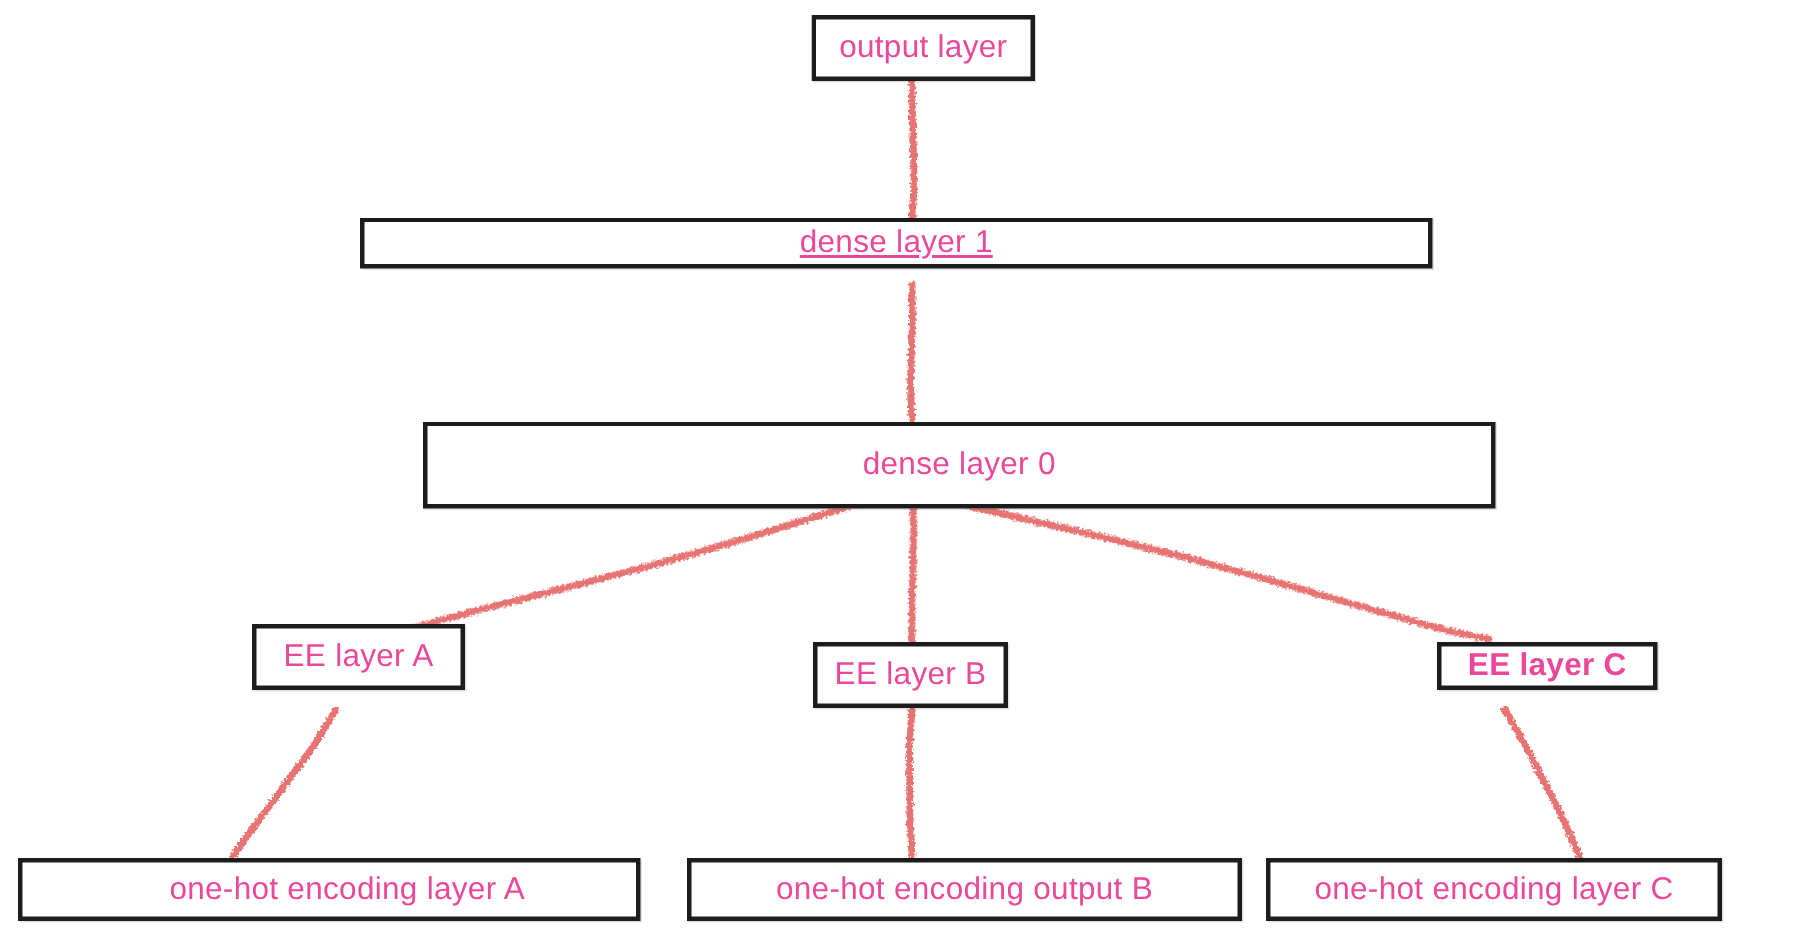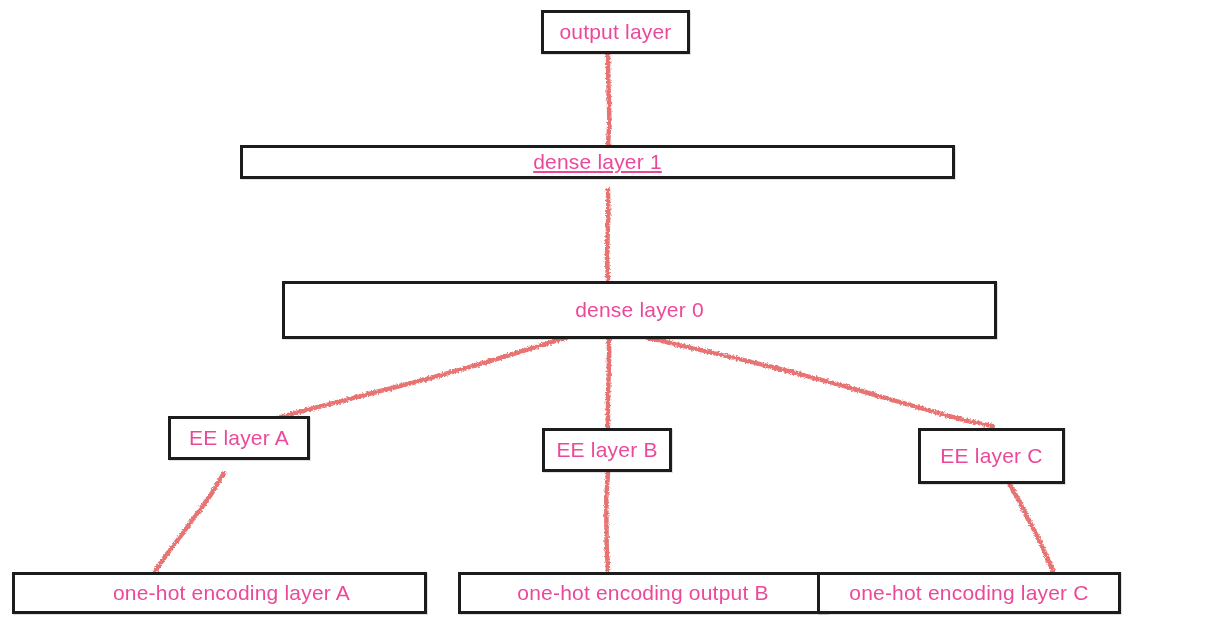--- a/index.html
+++ b/index.html
@@ -69,26 +69,26 @@
       </div>
       <div class="node" style="left: 258px; top: 281px; width: 715px; height: 58px; margin-left: 24px;">
         <span>dense layer 0</span>
       </div>
       <div class="node" style="left: 168px; top: 416px; width: 142px; height: 44px;">
         <span>EE layer A</span>
       </div>
       <div class="node" style="left: 542px; top: 428px; width: 130px; height: 44px;">
         <span>EE layer B</span>
       </div>
-      <div class="node" style="left: 918px; top: 428px; width: 147px; height: 56px;">
+      <div class="node" style="left: 958px; top: 428px; width: 147px; height: 32px; font-weight: bold;">
         <span>EE layer C</span>
       </div>
       <div class="node" style="left: 12px; top: 572px; width: 415px; height: 42px; padding-left: 24px;">
         <span>one-hot encoding layer A</span>
       </div>
       <div class="node" style="left: 458px; top: 572px; width: 370px; height: 42px;">
         <span>one-hot encoding output B</span>
       </div>
-      <div class="node" style="left: 817px; top: 572px; width: 304px; height: 42px;">
+      <div class="node" style="left: 844px; top: 572px; width: 304px; height: 42px;">
         <span>one-hot encoding layer C</span>
       </div>
     </div>
 </div>
 
 </body></html>

